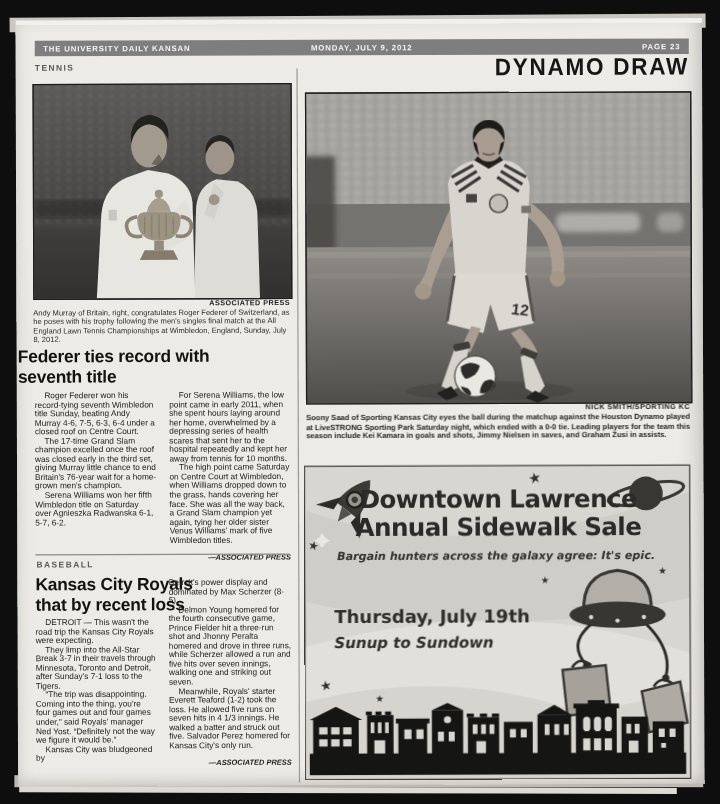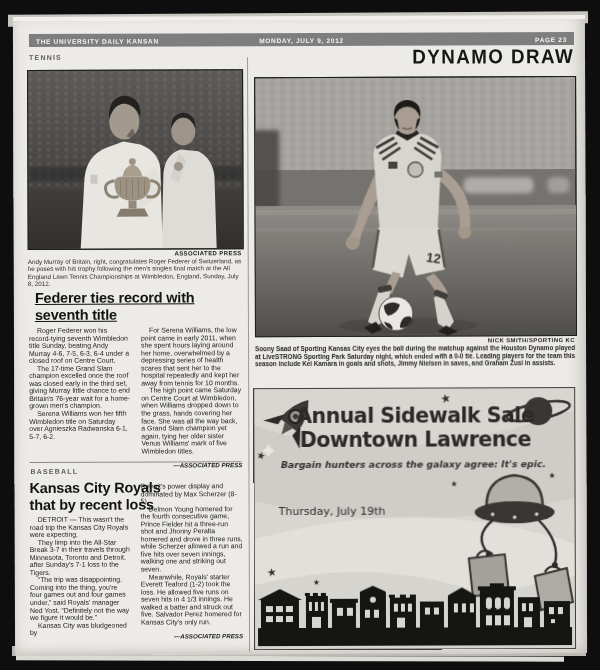--- a/index.html
+++ b/index.html
@@ -36,21 +36,21 @@
   .byline{font-size:6.2px;font-weight:bold;font-style:italic;text-align:right;color:#1c1c1c;margin-top:7px;}
   .hrule{height:1px;background:#8d8b88;}
   
   .ad{left:239px;top:368px;width:320px;height:260px;border:1.5px solid #3f3d3a;background:#d8d6d1;overflow:hidden;}
   .ad .bgsvg{position:absolute;left:0;top:0;width:100%;height:100%;}
   .ad-title{left:18px;top:15px;width:286px;text-align:center;font-family:"DejaVu Sans",sans-serif;
             font-weight:bold;color:#2b2a28;font-size:20.5px;line-height:24px;letter-spacing:-.5px;}
   .ad-tag{left:14px;top:70px;width:290px;text-align:center;font-family:"DejaVu Sans",sans-serif;
           font-weight:bold;font-style:italic;font-size:9.3px;color:#33322f;}
   .ad-when{left:24px;top:116px;width:180px;font-family:"DejaVu Sans",sans-serif;color:#2f2e2b;}
-  .ad-when .d{font-weight:normal;font-size:11px;}
+  .ad-when .d{font-weight:bold;font-size:15px;}
   .ad-when .s{font-weight:bold;font-style:italic;font-size:12.5px;margin-top:5px;}
   .ad-when .u{font-style:italic;font-weight:bold;font-size:13px;margin-top:5px;letter-spacing:-.3px;}
   .star{position:absolute;color:#33322f;line-height:1;}
 </style>
 </head>
 <body>
 
 <div>
   <div class="abs stack1"></div>
   <div class="abs stack2"></div>
@@ -115,21 +115,21 @@
         <circle cx="104" cy="91" r="3.4" fill="#9d9383"></circle>
         <rect x="100" y="130" width="8" height="8" fill="#948a7a"></rect>
         <path d="M92,138 L116,138 L120,146 L88,146 Z" fill="#857c6d"></path>
         <path d="M92,110 L92,124 M98,108 L98,127 M104,108 L104,128 M110,108 L110,127 M116,110 L116,124" stroke="#877e6e" stroke-width="1"></path>
       </g>
     </svg>
   </div>
   <div class="abs credit" style="left:14px;top:230px;width:214px;">ASSOCIATED PRESS</div>
   <div class="abs cap" style="left:14px;top:237px;width:214px;">Andy Murray of Britain, right, congratulates Roger Federer of Switzerland, as he poses with his trophy following the men's singles final match at the All England Lawn Tennis Championships at Wimbledon, England, Sunday, July 8, 2012.</div>
 
-  <div class="abs headline" style="left:21px;top:269px;width:205px;text-decoration:underline;">Federer ties record with seventh title</div>
+  <div class="abs headline" style="left:1px;top:269px;width:205px;">Federer ties record with seventh title</div>
   <div class="abs cols" style="left:15px;top:306px;width:213px;">
     <div class="col">
       <p>Roger Federer won his record-tying seventh Wimbledon title Sunday, beating Andy Murray 4-6, 7-5, 6-3, 6-4 under a closed roof on Centre Court.</p>
       <p>The 17-time Grand Slam champion excelled once the roof was closed early in the third set, giving Murray little chance to end Britain's 76-year wait for a home-grown men's champion.</p>
       <p>Serena Williams won her fifth Wimbledon title on Saturday over Agnieszka Radwanska 6-1, 5-7, 6-2.</p>
     </div>
     <div class="col">
       <p>For Serena Williams, the low point came in early 2011, when she spent hours laying around her home, overwhelmed by a depressing series of health scares that sent her to the hospital repeatedly and kept her away from tennis for 10 months.</p>
       <p>The high point came Saturday on Centre Court at Wimbledon, when Williams dropped down to the grass, hands covering her face. She was all the way back, a Grand Slam champion yet again, tying her older sister Venus Williams' mark of five Wimbledon titles.</p>
       <div class="byline">—ASSOCIATED PRESS</div>
@@ -255,22 +255,22 @@
     <span class="star" style="left:186px;top:4px;font-size:12px;transform:rotate(-12deg);">★</span>
     <span class="star" style="left:2px;top:62px;font-size:10px;transform:rotate(14deg);">★</span>
     <span class="star" style="left:196px;top:92px;font-size:8px;">★</span>
     <span class="star" style="left:262px;top:104px;font-size:9px;transform:rotate(18deg);">★</span>
     <span class="star" style="left:294px;top:84px;font-size:8px;">★</span>
     <span class="star" style="left:12px;top:178px;font-size:11px;transform:rotate(-10deg);">★</span>
     <span class="star" style="left:58px;top:190px;font-size:8px;">★</span>
     <span class="star" style="left:296px;top:182px;font-size:10px;transform:rotate(12deg);">★</span>
 
     <div class="abs ad-title">
+      <div>Downtown Lawrence</div>
       <div>Annual Sidewalk Sale</div>
-      <div>Downtown Lawrence</div>
     </div>
     <div class="abs ad-tag">Bargain hunters across the galaxy agree: It's epic.</div>
 
     <svg class="abs" style="left:208px;top:82px;" width="114" height="146" viewBox="0 0 114 146">
       <path d="M24,40 Q22,8 52,5 Q82,8 80,40 Z" fill="#b2afa9" stroke="#383633" stroke-width="2.5"></path>
       <ellipse cx="52" cy="42" rx="40" ry="11" fill="#383633"></ellipse>
       <circle cx="30" cy="44" r="1.8" fill="#dcd9d4"></circle>
         <circle cx="52" cy="47" r="1.8" fill="#dcd9d4"></circle>
         <circle cx="74" cy="44" r="1.8" fill="#dcd9d4"></circle>
       <path d="M30,50 Q10,66 26,84" fill="none" stroke="#2e2c29" stroke-width="2.4"></path>
@@ -282,20 +282,21 @@
         <polygon points="6,88 42,84 46,122 10,126" fill="#a5a29c" stroke="#383633" stroke-width="2"></polygon>
       </g>
       <g>
         <path d="M82,102 Q88,92 98,100" fill="none" stroke="#2e2c29" stroke-width="2.2"></path>
         <polygon points="72,106 104,98 110,132 78,140" fill="#aeaba5" stroke="#383633" stroke-width="2"></polygon>
       </g>
     </svg>
 
     <div class="abs ad-when">
       <div class="d">Thursday, July 19th</div>
+      <div class="s">Sunup to Sundown</div>
     </div>
 
     <svg class="abs" style="left:3px;bottom:3px;" width="314" height="62" viewBox="0 0 314 62">
       <rect y="44" width="314" height="18" fill="#151513"></rect>
       <g fill="#151513">
         <polygon points="0,16 44,16 22,5"></polygon>
           <rect x="3" y="16" width="38" height="30"></rect>
         <rect x="48" y="12" width="22" height="34"></rect>
           <rect x="47" y="9" width="5" height="3"></rect>
           <rect x="55" y="9" width="5" height="3"></rect>

